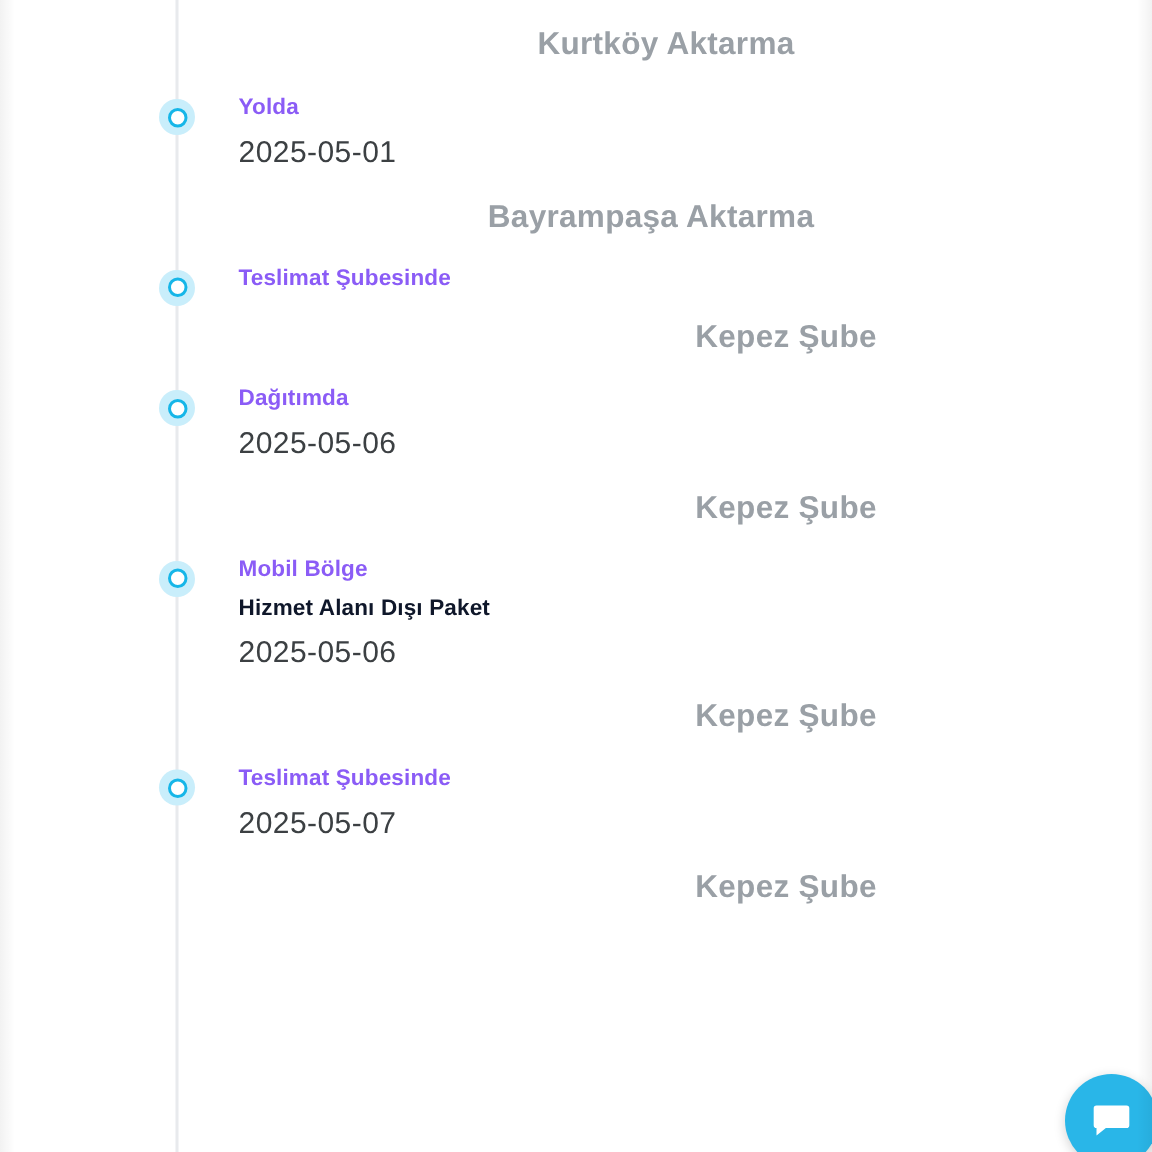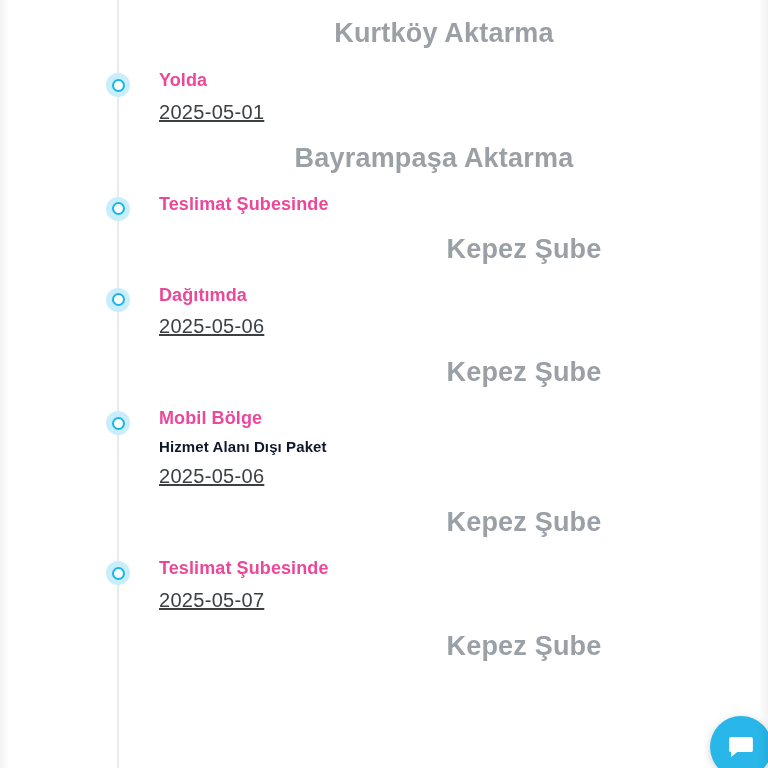--- a/index.html
+++ b/index.html
@@ -30,21 +30,21 @@
 
   .timeline {
     position: relative;
     padding: 0;
     margin: 0;
   }
 
   
   .loc {
     color: #9aa0a6;
-    font-size: 27px;
+    font-size: 21px;
     font-weight: 700;
     letter-spacing: 0.2px;
     text-align: center;
     padding-left: 140px;
     padding-right: 20px;
     white-space: nowrap;
   }
 
   .event {
     position: relative;
@@ -67,40 +67,39 @@
     content: "";
     display: block;
     width: 9px;
     height: 9px;
     border-radius: 50%;
     border: 2.5px solid #16b6e8;
     background: #ffffff;
   }
 
   .ev-title {
-    color: #ec4899;
-    font-size: 18px;
+    color: #8b5cf6;
+    font-size: 15px;
     font-weight: 700;
     letter-spacing: 0.1px;
     line-height: 1.1;
   }
   .ev-note {
     color: #0f172a;
     font-size: 15px;
     font-weight: 600;
     letter-spacing: 0.1px;
     margin-top: 9px;
   }
   .ev-date {
     color: #3c4043;
     font-size: 20px;
     font-weight: 400;
     letter-spacing: 0.3px;
     margin-top: 10px;
-    text-decoration: underline;
   }
 
   
   .fab {
     position: absolute;
     right: -4px;
     bottom: -10px;
     width: 62px;
     height: 62px;
     border-radius: 50%;

